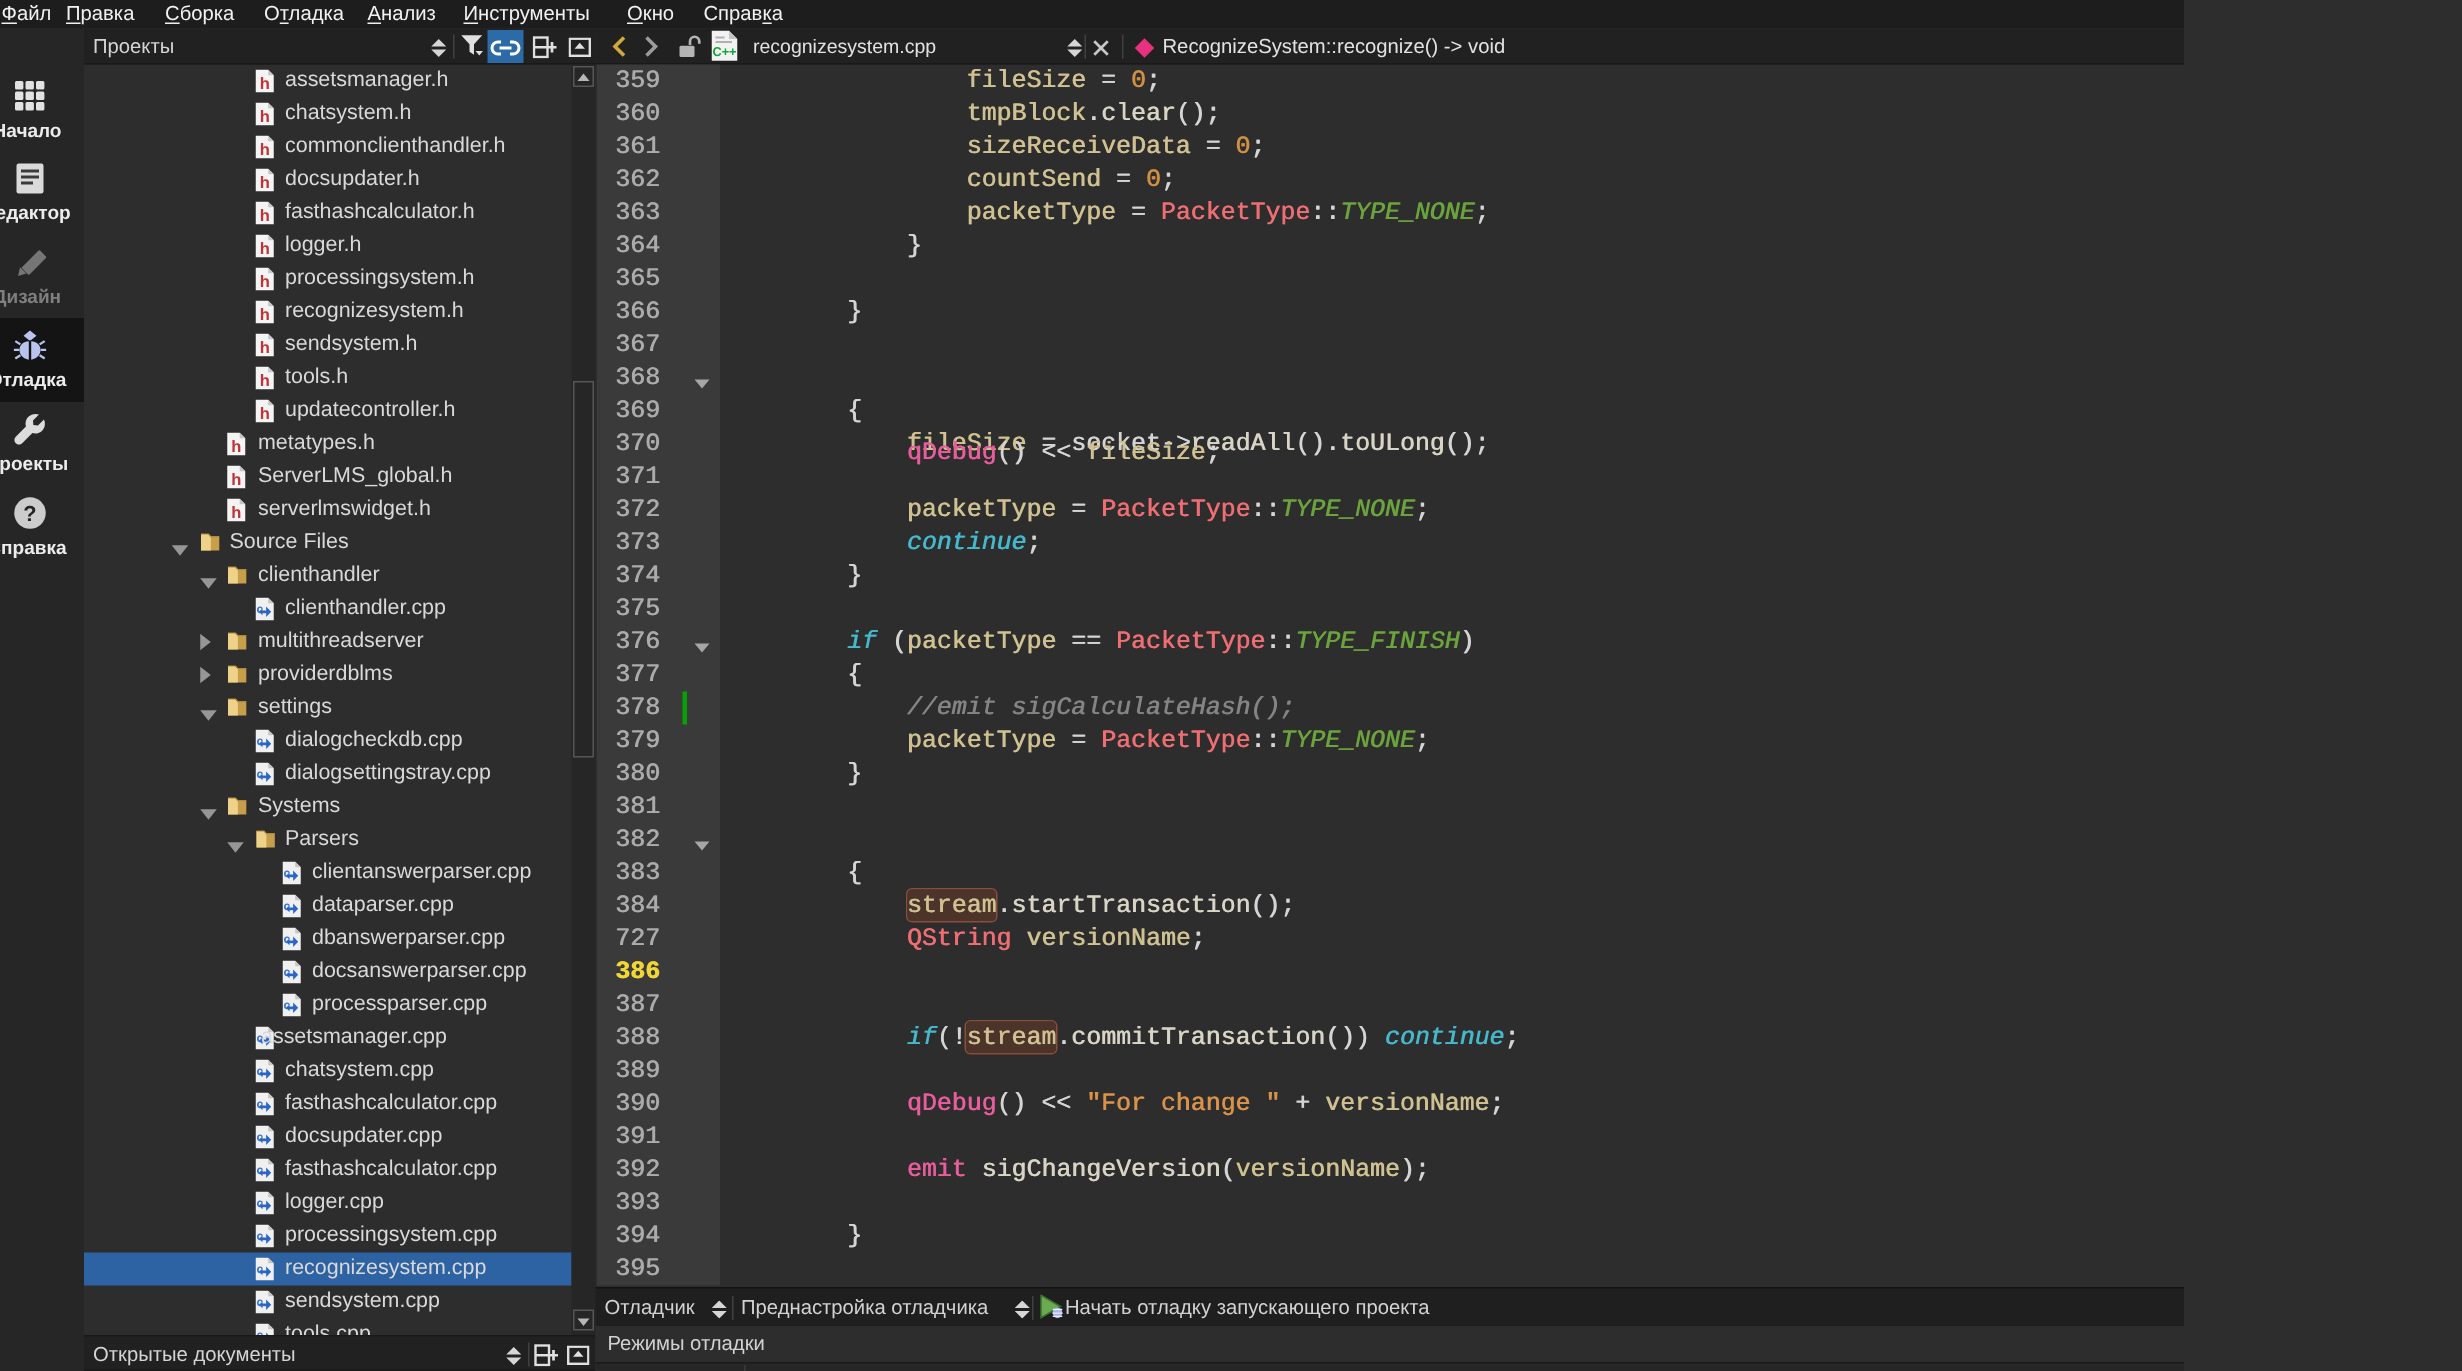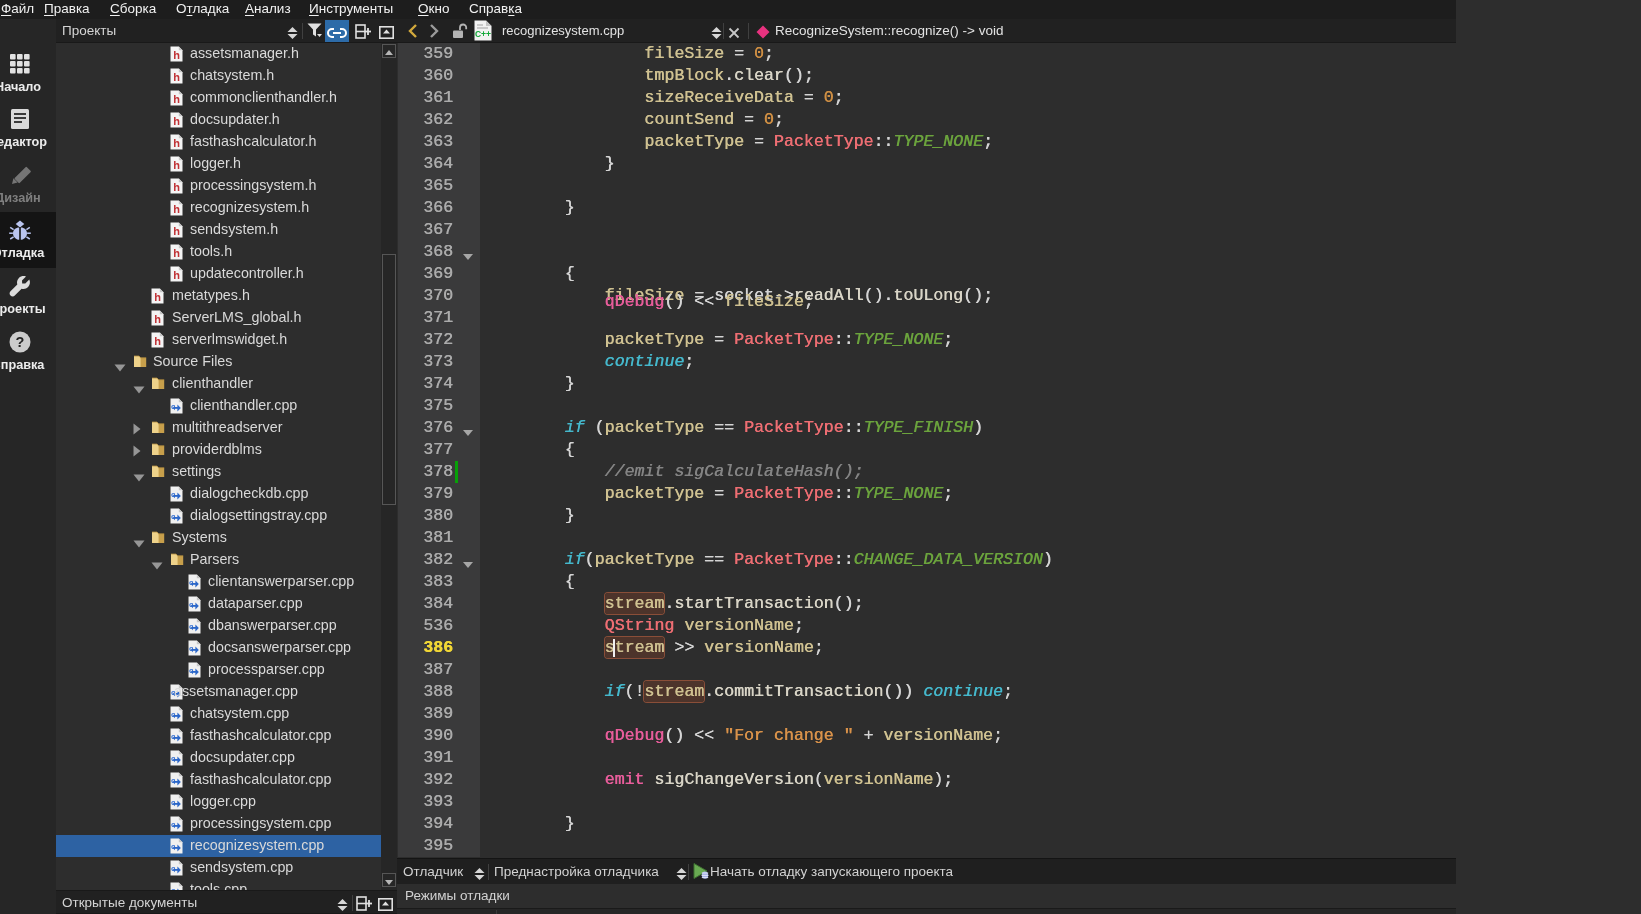--- a/index.html
+++ b/index.html
@@ -24,21 +24,21 @@
 .phead .ptitle{position:absolute;left:6px;top:4px;font-size:13.5px;color:#d4d4d4}
 .trow{position:absolute;left:0;width:325px;height:22px;font-size:14.3px;color:#d9d9d9;white-space:nowrap}
 .trow.sel{background:#2d62a3}
 .ticon{position:absolute;top:3px}
 .tlabel{position:absolute;top:2px}
 .tarrow{position:absolute;top:8px}
 
 #editor{position:absolute;left:397px;top:19px;width:1244px;height:895px;background:#2d2d2d}
 #edtoolbar{position:absolute;left:0;top:0;width:1244px;height:24px;background:#212121;border-bottom:1px solid #191919}
 #gutter{position:absolute;left:1px;top:24px;width:82px;height:814px;background:#3a3a3b}
-.lnum{position:absolute;left:0;width:56px;height:22px;line-height:22px;text-align:right;
+.lnum{position:absolute;left:0;width:56px;height:22px;line-height:22px;text-align:center;
   font-family:"Liberation Mono",monospace;font-size:16.6px;color:#ababab;
   text-shadow:0.45px 0 0 currentColor}
 .lnum.cur{color:#f0d636;font-weight:bold}
 .cline{position:absolute;left:88px;height:22px;line-height:22px;white-space:pre;
   font-family:"Liberation Mono",monospace;font-size:16.6px;color:#d4d4d4;
   text-shadow:0.45px 0 0 currentColor}
 .fold{position:absolute;left:65px;width:12px;height:8px}
 .kw{color:#45b8cc;font-style:italic}
 .typ{color:#ee6e73}
 .enm{color:#6ba33d;font-style:italic}
@@ -717,29 +717,27 @@
 <div class="lnum" style="top:464px">379</div>
         <div class="cline" style="top:464px">            <span class="vr">packetType</span> = <span class="typ">PacketType</span>::<span class="enm">TYPE_NONE</span>;</div>
 <div class="lnum" style="top:486px">380</div>
         <div class="cline" style="top:486px">        }</div>
 <div class="lnum" style="top:508px">381</div>
         <div class="cline" style="top:508px"></div>
 <div class="lnum" style="top:530px">382</div>
         <div class="fold" style="top:536px"><svg width="12" height="8" viewBox="0 0 12 8">
             <path d="M1 1 L11 1 L6 7 Z" fill="#a6a6a6"></path>
           </svg></div>
-        <div class="cline" style="top:530px">        <span class="kw">if</span>(<span class="vr">packetType</span> == <span class="typ">PacketType</span>::<span class="enm">CHANGE_DATA_VERSION</span>)</div>
 <div class="lnum" style="top:552px">383</div>
         <div class="cline" style="top:552px">        {</div>
 <div class="lnum" style="top:574px">384</div>
         <div class="cline" style="top:574px">            <span class="occ"><span class="vr">stream</span></span>.<span class="fn">startTransaction</span>();</div>
-<div class="lnum" style="top:596px">536</div>
+<div class="lnum" style="top:596px">727</div>
         <div class="cline" style="top:596px">            <span class="typ">QString</span> <span class="vr">versionName</span>;</div>
 <div class="lnum cur" style="top:618px">386</div>
-        <div class="cline" style="top:618px">            <span class="occ"><span class="vr">s<span id="caret"></span>tream</span></span> &gt;&gt; <span class="vr">versionName</span>;</div>
 <div class="lnum" style="top:640px">387</div>
         <div class="cline" style="top:640px"></div>
 <div class="lnum" style="top:662px">388</div>
         <div class="cline" style="top:662px">            <span class="kw">if</span>(!<span class="occ"><span class="vr">stream</span></span>.<span class="fn">commitTransaction</span>()) <span class="kw">continue</span>;</div>
 <div class="lnum" style="top:684px">389</div>
         <div class="cline" style="top:684px"></div>
 <div class="lnum" style="top:706px">390</div>
         <div class="cline" style="top:706px">            <span class="mc">qDebug</span>() &lt;&lt; <span class="st">"For change "</span> + <span class="vr">versionName</span>;</div>
 <div class="lnum" style="top:728px">391</div>
         <div class="cline" style="top:728px"></div>

